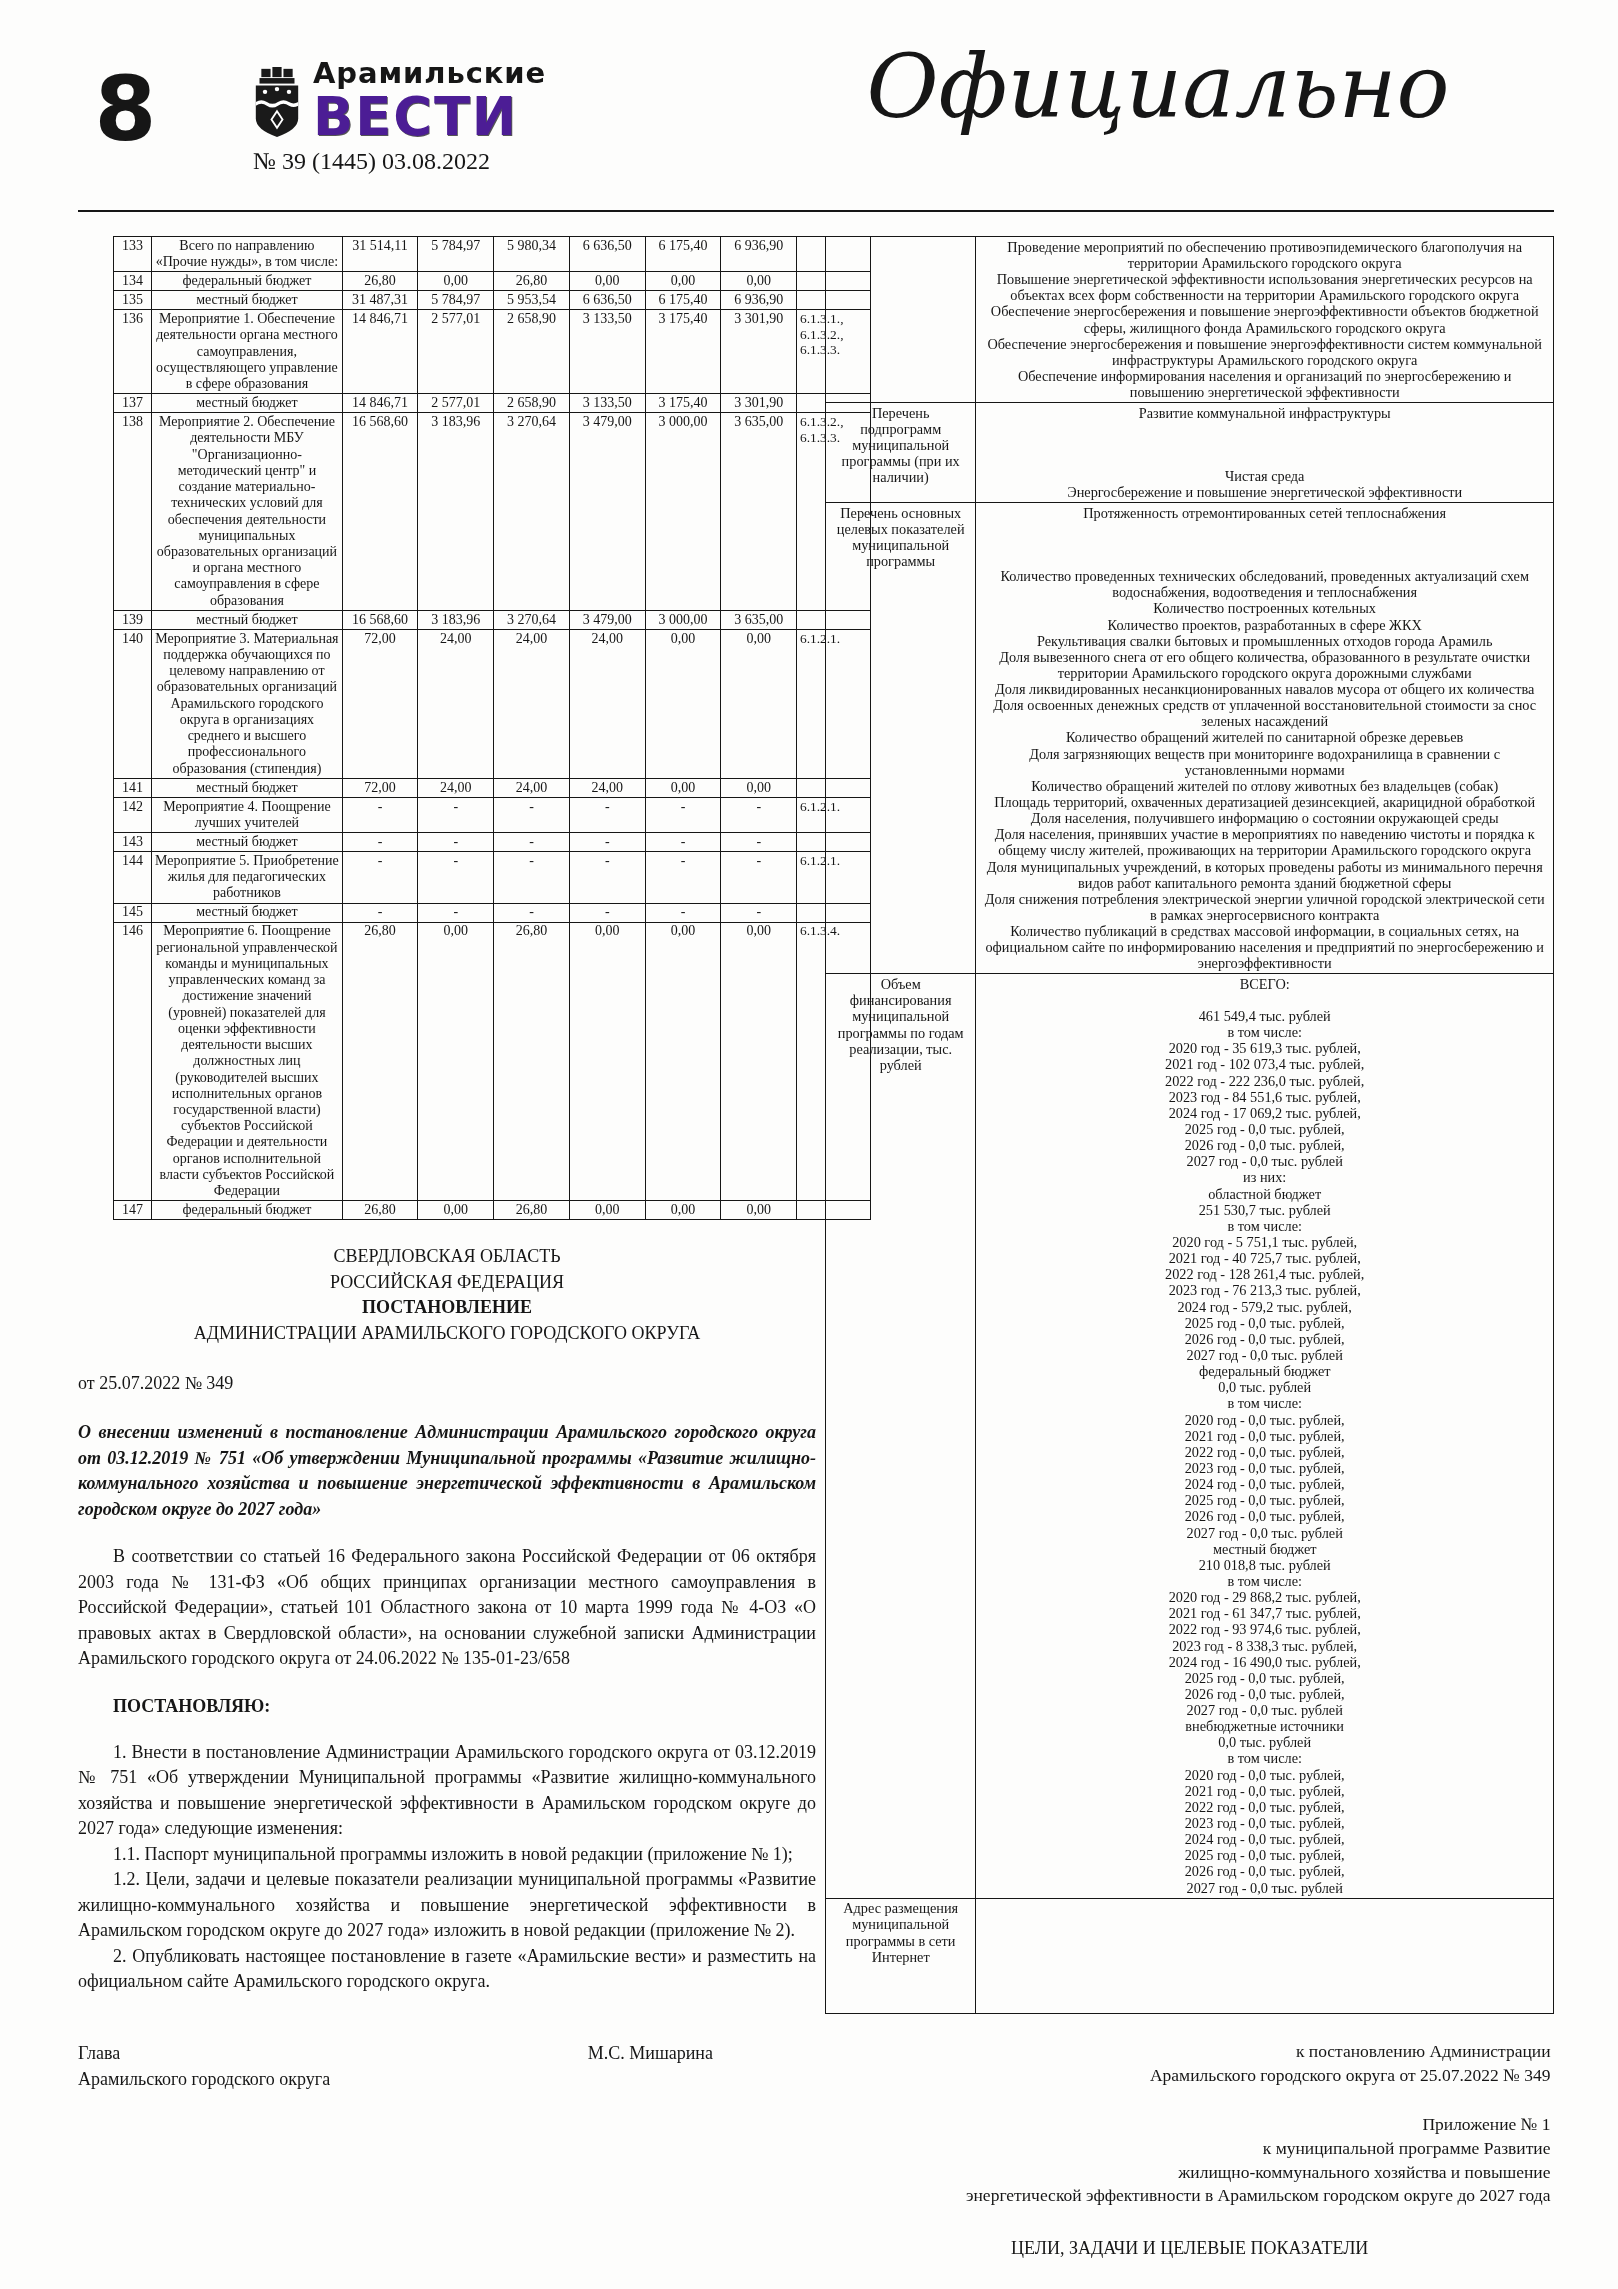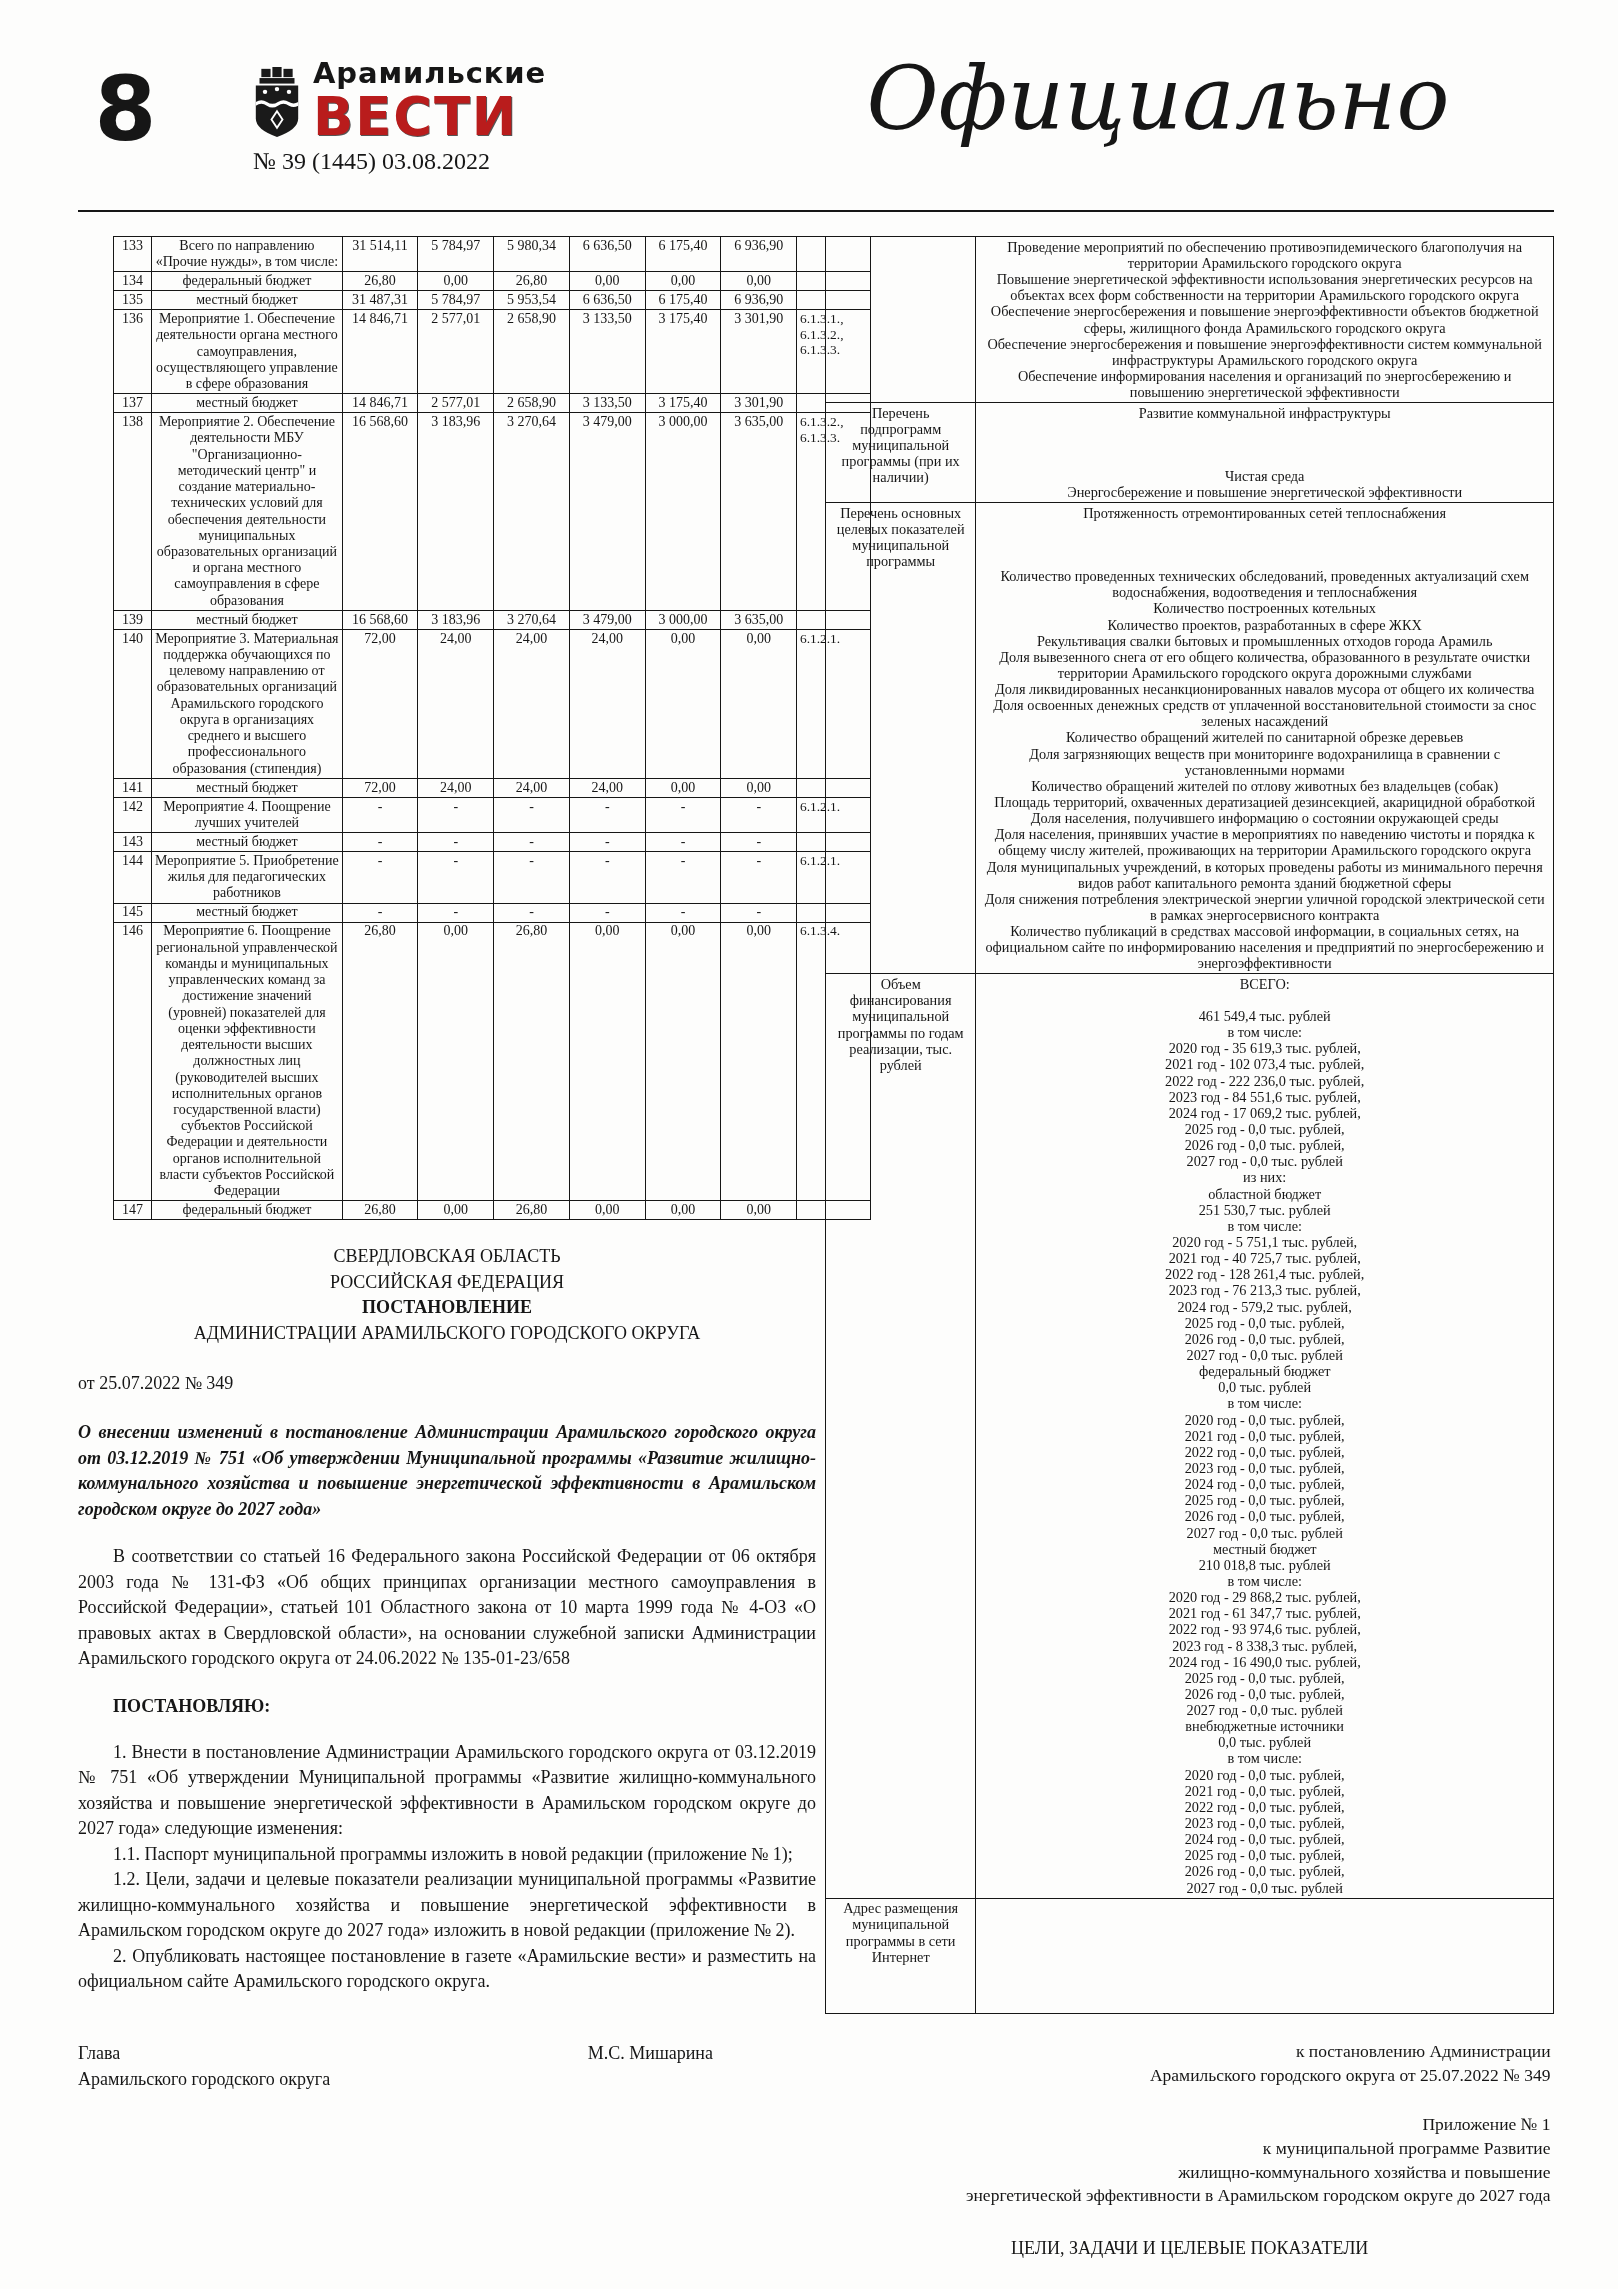--- a/index.html
+++ b/index.html
@@ -7,24 +7,24 @@
     width:1619px;height:2290px;position:relative;background:#fdfdfc;
     font-family:"Liberation Serif", serif;color:#161616;overflow:hidden;
   }
   
   .masthead{position:absolute;top:39px;left:78px;right:65px;height:171px;}
   .page-num{position:absolute;left:16.6px;top:26px;font-family:"DejaVu Sans",sans-serif;
     font-weight:bold;font-size:89px;line-height:1;}
   .crest{position:absolute;left:174px;top:28px;}
   .brand{position:absolute;left:235px;top:20px;font-family:"DejaVu Sans",sans-serif;line-height:1;}
   .brand-top{font-weight:bold;font-size:29px;letter-spacing:0.9px;}
-  .brand-bottom{font-weight:bold;font-size:53px;letter-spacing:1.8px;color:#b91c1c;
+  .brand-bottom{font-weight:bold;font-size:53px;letter-spacing:1.8px;color:#4c1d95;
     text-shadow:0.9px 0.9px 0 #555;margin-top:1.8px;}
   .issue-line{position:absolute;left:175px;top:109px;font-size:24px;}
-  .section-title{position:absolute;left:766px;top:12px;width:628px;text-align:center;
+  .section-title{position:absolute;left:766px;top:0;width:628px;text-align:center;
     font-style:italic;font-size:88px;line-height:1.1;font-family:"DejaVu Serif",serif;}
   .head-rule{position:absolute;top:210px;left:78px;right:65px;border-top:2.8px solid #161616;}
   
   .content{position:absolute;top:236px;left:78px;display:flex;gap:9.2px;}
   .col-left{width:738px;}
   .col-right{width:729px;}
   
   table{border-collapse:collapse;}
   .budget-table{width:758px;margin-left:35px;font-size:14px;}
   .budget-table td{border:1.8px solid #161616;padding:0.9px 2.8px;text-align:center;

